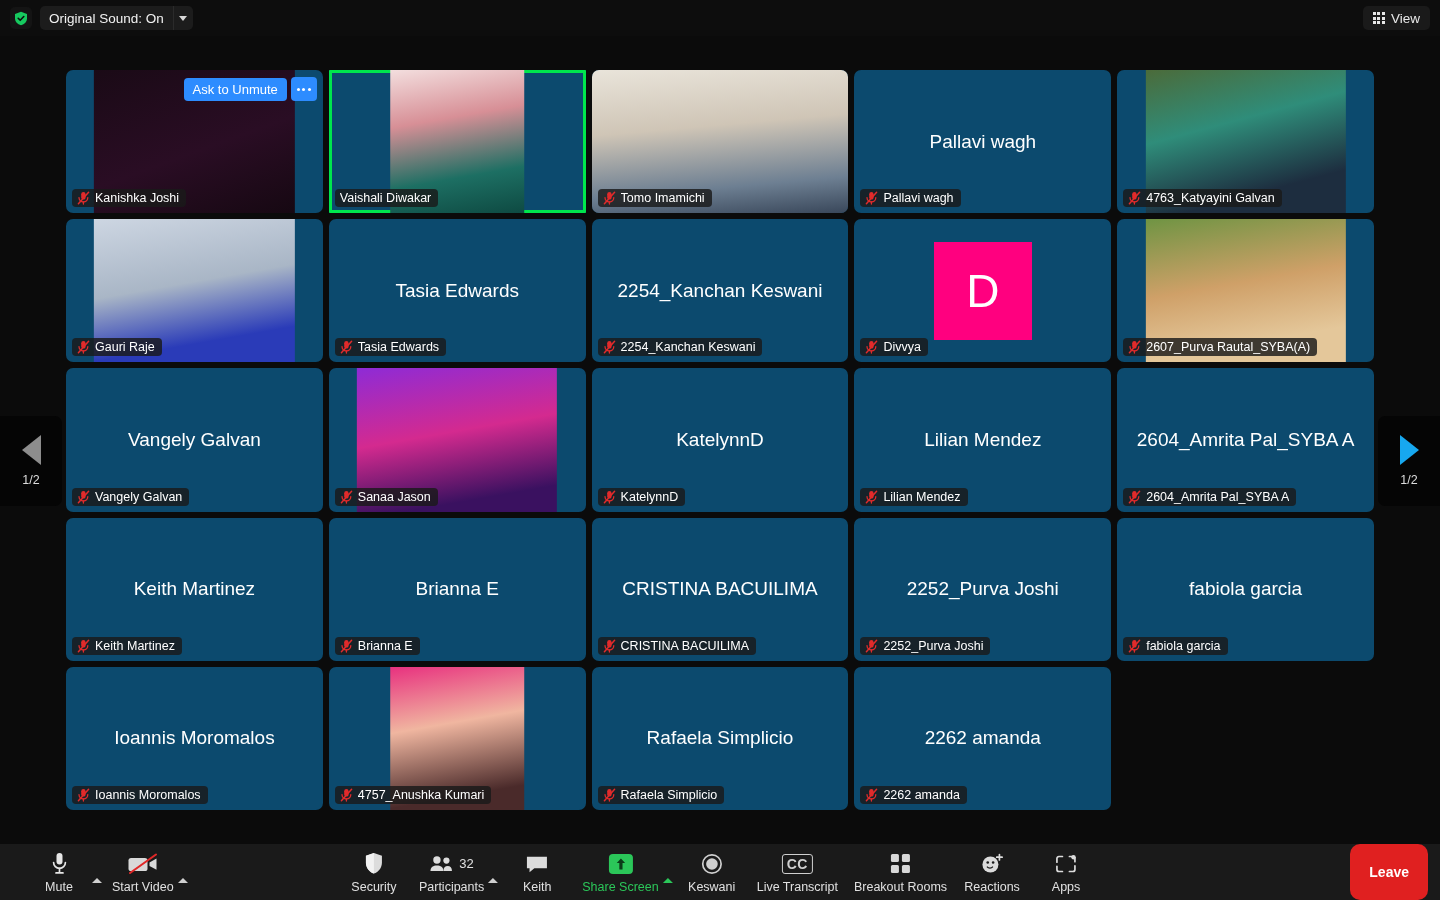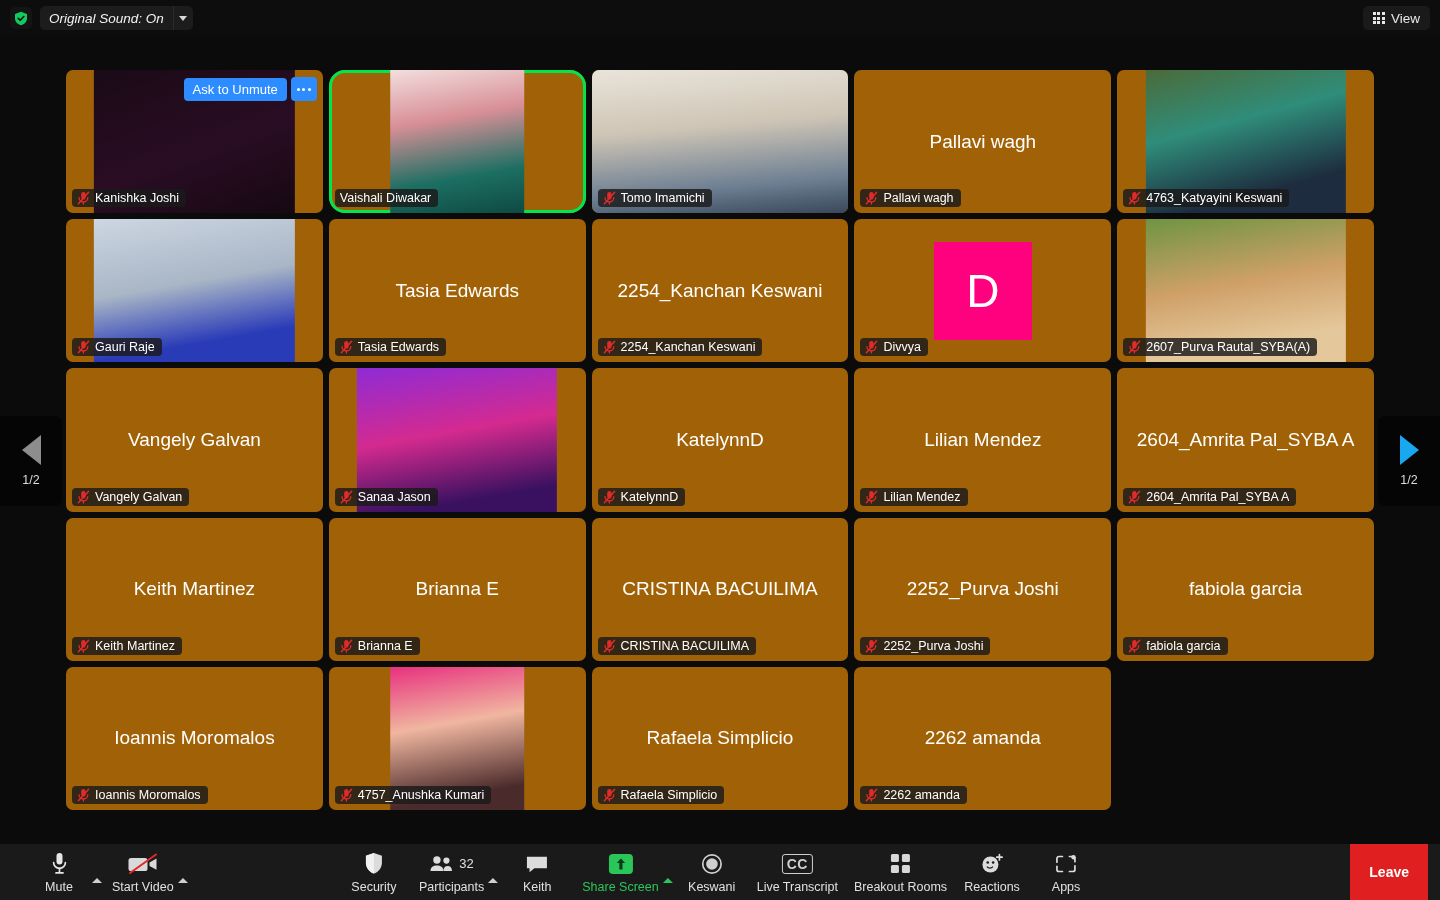--- a/index.html
+++ b/index.html
@@ -27,21 +27,21 @@
     background: #141414;
     display: flex; align-items: center; justify-content: center;
   }
   .shield-badge svg { display: block; }
   .orig-pill {
     display: flex; align-items: center;
     background: #1c1c1c; border-radius: 5px; height: 24px;
     overflow: hidden;
   }
   .orig-pill .lbl {
-    color: #f2f2f2; font-size: 13.5px; padding: 0 9px; white-space: nowrap; font-style: italic;
+    color: #f2f2f2; font-size: 13.5px; padding: 0 9px; white-space: nowrap;
   }
   .orig-pill .caret {
     width: 20px; height: 24px; display: flex; align-items: center; justify-content: center;
     border-left: 1px solid #2b2b2b;
   }
   .caret-tri {
     width: 0; height: 0;
     border-left: 4px solid transparent; border-right: 4px solid transparent;
     border-top: 5px solid #d8d8d8;
   }
@@ -64,24 +64,24 @@
   }
   .grid {
     position: absolute; left: 66px; top: 34px;
     width: 1308px; height: 740px;
     display: grid;
     grid-template-columns: repeat(5, 1fr);
     grid-template-rows: repeat(5, 1fr);
     gap: 6px 6px;
   }
   .tile {
-    position: relative; background: #a16207; border-radius: 7px;
+    position: relative; background: #0c4a6e; border-radius: 7px;
     overflow: hidden;
   }
-  .tile.active { outline: 3px solid #00e64d; outline-offset: -3px; border-radius: 16px; }
+  .tile.active { outline: 3px solid #00e64d; outline-offset: -3px; border-radius: 1px; }
 
   .tile .placeholder-name {
     position: absolute; inset: 0;
     display: flex; align-items: center; justify-content: center;
     color: #ffffff; font-size: 19px; text-align: center;
     padding: 0 6px; line-height: 1.15;
   }
 
   
   .vid {
@@ -175,21 +175,21 @@
     width: 0; height: 0;
     border-left: 5px solid transparent; border-right: 5px solid transparent;
     border-bottom: 5px solid #d0d0d0;
   }
   .chev.green { border-bottom-color: #2bc659; }
   .pcount { color: #e0e0e0; font-size: 13px; margin-left: 4px; }
   .leave-btn {
     position: absolute; right: 12px;
     background: #e02020; color: #ffffff; border: none;
     font-size: 14px; font-weight: bold;
-    border-radius: 0; padding: 20px 19px; cursor: pointer;
+    border-radius: 10px; padding: 20px 19px; cursor: pointer;
     font-family: "Liberation Sans", sans-serif;
   }
   .cc-box {
     border: 1.5px solid #cfcfcf; border-radius: 3px;
     color: #cfcfcf; font-size: 14px; font-weight: bold;
     padding: 1px 4px; letter-spacing: .5px;
   }
   .bo-grid { display: grid; grid-template-columns: 8px 8px; grid-template-rows: 8px 8px; gap: 3px; }
   .bo-grid i { background: #d8d8d8; border-radius: 1.5px; display: block; }
   .share-sq {
@@ -286,21 +286,21 @@
       </div>
       <div class="tile">
         <div class="vid wide" style="background: linear-gradient(165deg, rgb(75, 107, 58), rgb(47, 141, 122) 38%, rgb(29, 45, 63) 78%);"></div>
         <div class="namebar">
           <svg class="mic-muted" viewBox="0 0 13 14">
             <rect x="4.2" y="1" width="4.4" height="7.6" rx="2.2" fill="#e12b2b"></rect>
             <path d="M2 6.6a4.4 4.4 0 0 0 8.8 0" stroke="#e12b2b" stroke-width="1.3" fill="none" stroke-linecap="round"></path>
             <path d="M6.4 11v2" stroke="#e12b2b" stroke-width="1.3" stroke-linecap="round"></path>
             <line x1="1.4" y1="12.8" x2="11.6" y2="1.2" stroke="#e12b2b" stroke-width="1.5" stroke-linecap="round"></line>
           </svg>
-          <span class="nm">4763_Katyayini Keswani</span>
+          <span class="nm">4763_Katyayini Galvan</span>
         </div>
       </div>
       <div class="tile">
         <div class="vid wide" style="background: linear-gradient(170deg, rgb(205, 214, 226), rgb(169, 182, 198) 45%, rgb(42, 59, 184) 80%);"></div>
         <div class="namebar">
           <svg class="mic-muted" viewBox="0 0 13 14">
             <rect x="4.2" y="1" width="4.4" height="7.6" rx="2.2" fill="#e12b2b"></rect>
             <path d="M2 6.6a4.4 4.4 0 0 0 8.8 0" stroke="#e12b2b" stroke-width="1.3" fill="none" stroke-linecap="round"></path>
             <path d="M6.4 11v2" stroke="#e12b2b" stroke-width="1.3" stroke-linecap="round"></path>
             <line x1="1.4" y1="12.8" x2="11.6" y2="1.2" stroke="#e12b2b" stroke-width="1.5" stroke-linecap="round"></line>

